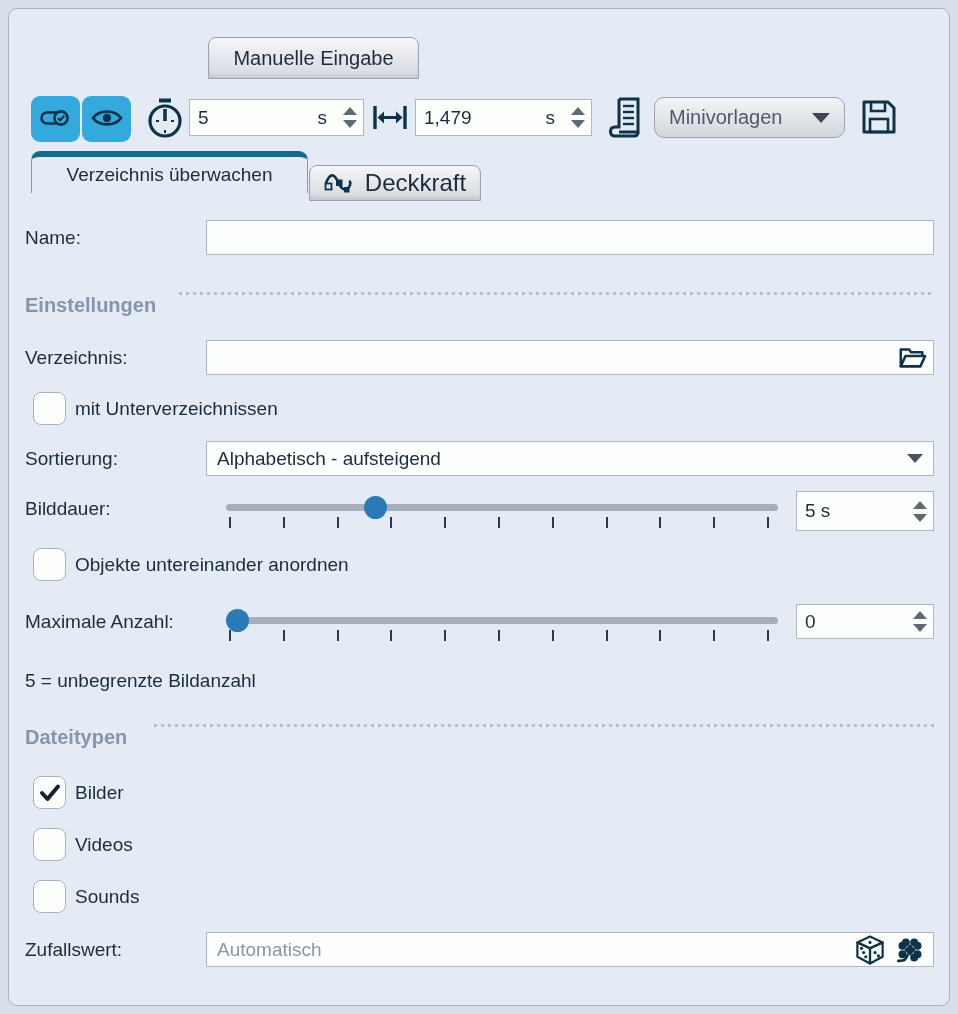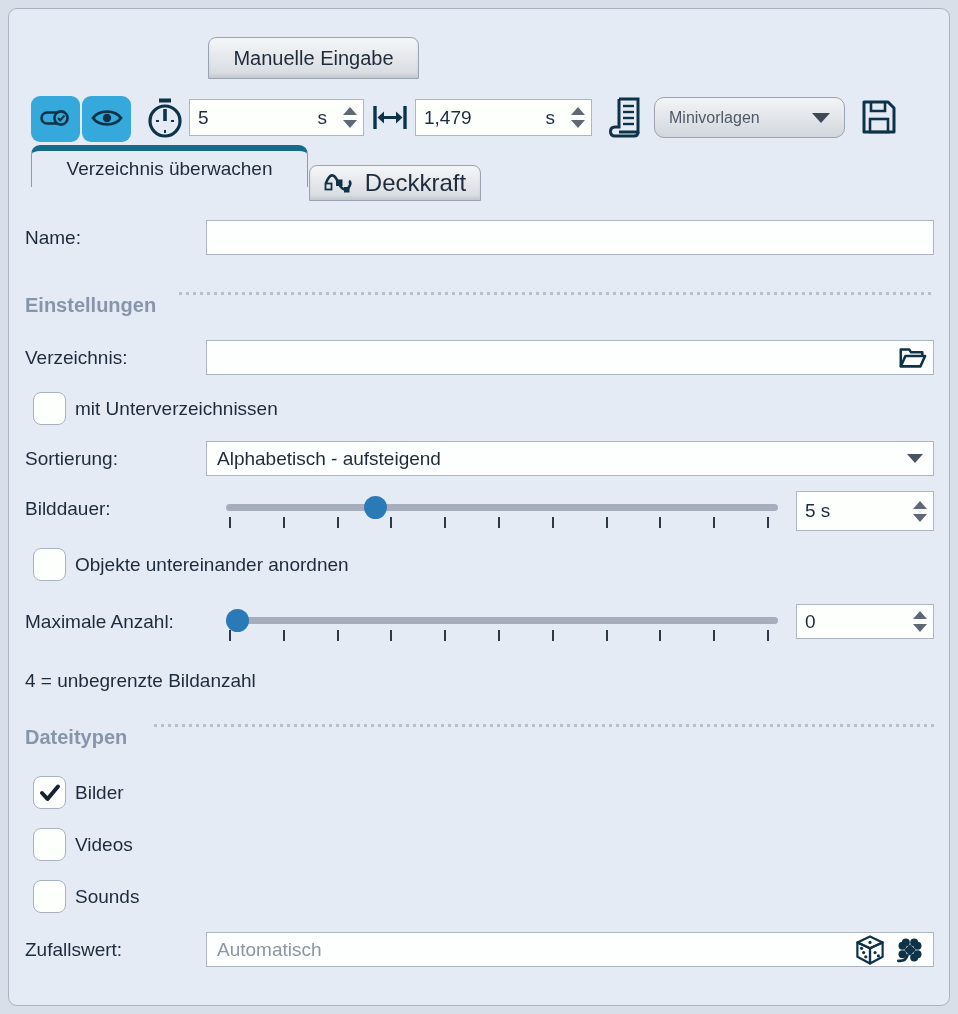--- a/index.html
+++ b/index.html
@@ -50,21 +50,21 @@
   .spin-arrows { width:26px; height:100%; display:flex; flex-direction:column;
                  align-items:center; justify-content:center; gap:5px; cursor:pointer; }
   .arr-up { width:0; height:0; border-left:7px solid transparent; border-right:7px solid transparent;
             border-bottom:8px solid #5f6975; }
   .arr-down { width:0; height:0; border-left:7px solid transparent; border-right:7px solid transparent;
               border-top:8px solid #5f6975; }
   .dropdown-btn {
     position:absolute; background:linear-gradient(#f3f4f6,#d2d7dd);
     border:1px solid #9aa3b1; border-radius:10px;
     display:flex; align-items:center; justify-content:space-between;
-    padding:0 14px; font-size:16px; color:#4e5a68; cursor:pointer;
+    padding:0 14px; font-size:20px; color:#4e5a68; cursor:pointer;
   }
   .dd-caret { width:0; height:0; border-left:9px solid transparent; border-right:9px solid transparent;
               border-top:10px solid #3f4956; }
   
   .label { position:absolute; font-size:19px; line-height:24px; }
   .field {
     position:absolute; background:#fcfffd; border:1px solid #adb7c3;
     font-size:19px; color:#1d2b3c; padding:0 10px;
     display:flex; align-items:center;
   }
@@ -170,21 +170,21 @@
   </div>
 
   <span class="icon-plain" style="left:851px; top:89px; width:38px; height:38px;">
     <svg width="38" height="38" viewBox="0 0 38 38">
       <path d="M4 4 H28 L34 10 V34 H4 Z" fill="none" stroke="#0e3349" stroke-width="3" stroke-linejoin="round"></path>
       <path d="M11 4 V13 H25 V4" fill="none" stroke="#0e3349" stroke-width="2.6"></path>
       <rect x="10" y="21" width="18" height="13" fill="none" stroke="#0e3349" stroke-width="2.6"></rect>
     </svg>
   </span>
 
-  <div class="tab active" style="left:22px; top:136px; width:277px; height:42px; font-size:19px;text-align:right;">
+  <div class="tab active" style="left:22px; top:142px; width:277px; height:42px; font-size:19px;text-align:right;">
     <span>Verzeichnis überwachen</span>
   </div>
   <div class="tab inactive" style="left:300px; top:156px; width:172px; height:36px; font-size:24px;">
     <span style="display:flex;">
       <svg width="32" height="24" viewBox="0 0 32 24">
         <path d="M2 12 C 6 2, 10 2, 14 11 C 18 20, 23 21, 26 14 Q 27 11 25 10" fill="none" stroke="#0e3349" stroke-width="2.6"></path>
         <rect x="1.5" y="12.5" width="6" height="6" fill="none" stroke="#0e3349" stroke-width="1.8"></rect>
         <rect x="12" y="8.5" width="6.5" height="6.5" fill="#0e3349"></rect>
         <rect x="20" y="16" width="5.5" height="5.5" fill="#0e3349"></rect>
       </svg>
@@ -262,21 +262,21 @@
       <span class="tick"></span>
   </div>
   <div class="spinbox" style="left:787px; top:595px; width:138px; height:35px;">
     <span class="val">0</span>
     <div class="spin-arrows">
       <div class="arr-up"></div>
       <div class="arr-down"></div>
     </div>
   </div>
 
-  <span class="label" style="left:16px; top:660px;">4 = unbegrenzte Bildanzahl</span>
+  <span class="label" style="left:16px; top:660px;">5 = unbegrenzte Bildanzahl</span>
 
   <span class="section-title" style="left:16px; top:705px;">Dateitypen</span>
   <div class="dotted" style="left:145px; top:715px; width:780px;"></div>
 
   <div class="checkbox" style="left:24px; top:767px;">
     <span style="display:flex;">
       <svg width="24" height="22" viewBox="0 0 24 22">
         <path d="M4 11 L9.5 17 L20 4.5" fill="none" stroke="#15222f" stroke-width="4" stroke-linecap="round" stroke-linejoin="round"></path>
       </svg>
     </span>

